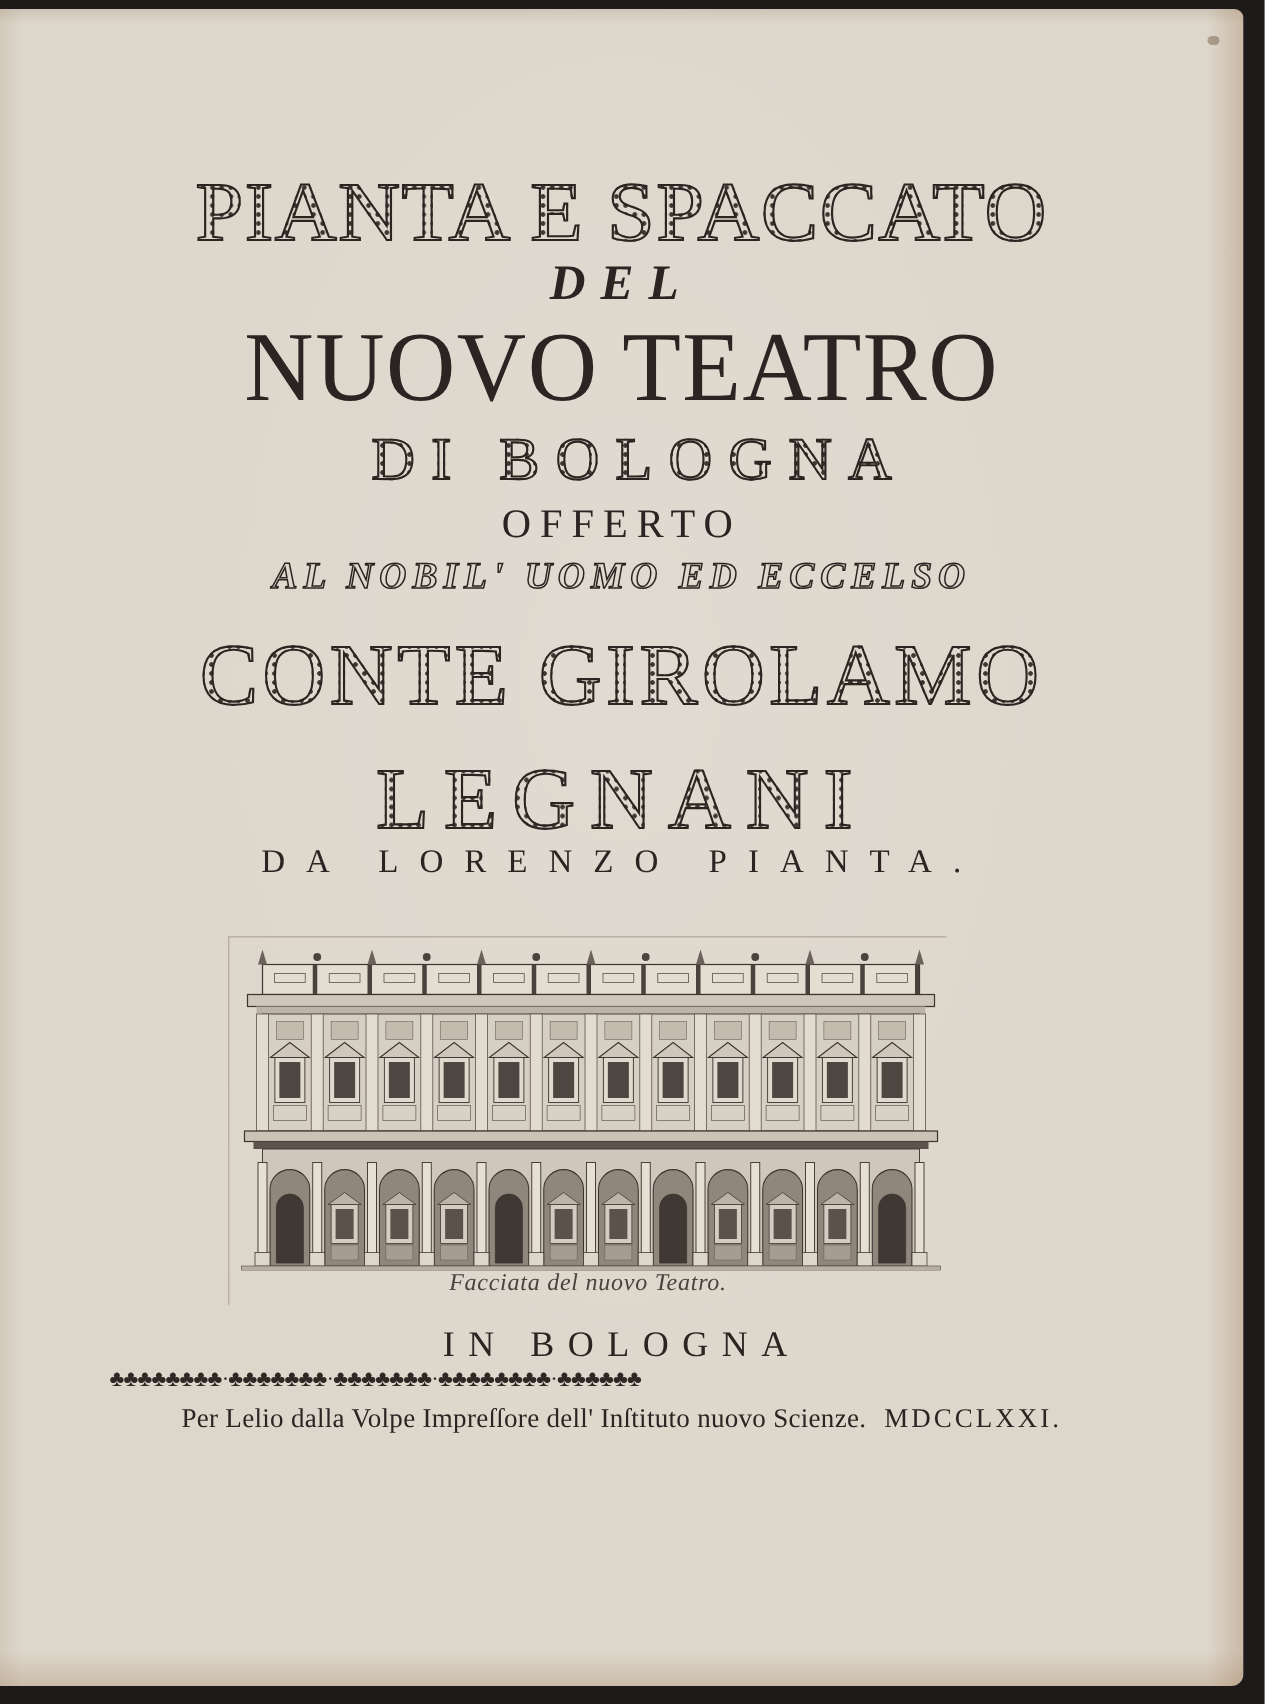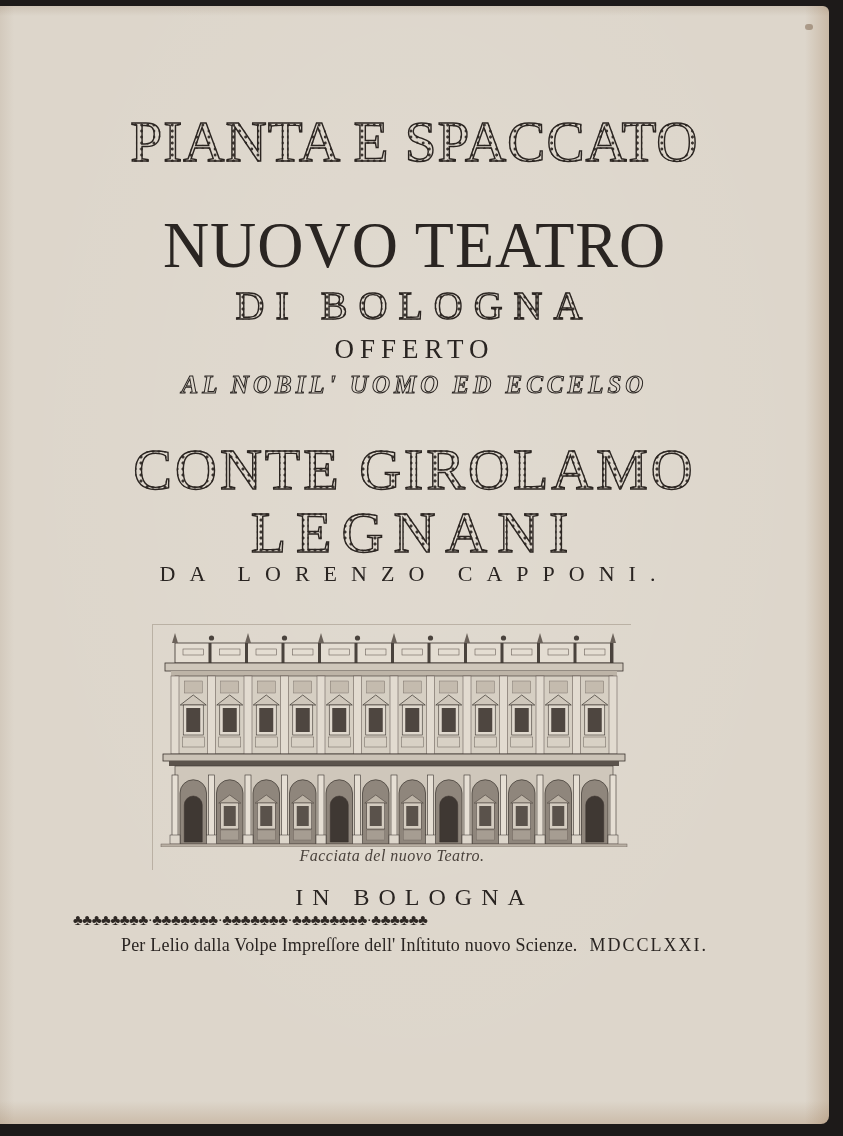--- a/index.html
+++ b/index.html
@@ -28,26 +28,26 @@
     -webkit-text-stroke:1.4px #2b2521;
     background-image:
       radial-gradient(circle at 50% 50%, rgba(43,37,33,0.9) 1.3px, transparent 1.8px);
     background-size:6px 6px;
     -webkit-background-clip:text;
     background-clip:text;
   }
   .t1 { top:104px; font-size:56px; letter-spacing:1px; transform:scaleX(1.02); }
   .t2 { top:165px; font-size:33px; font-style:italic; font-weight:bold; letter-spacing:10px; }
   .t3 { top:202px; font-size:64px; letter-spacing:1px; transform:scaleY(1.03); }
-  .t4 { top:276px; font-size:40px; letter-spacing:11px; }
+  .t4 { top:276px; font-size:40px; letter-spacing:11px;padding-left:12px; }
   .t5 { top:328px; font-size:27px; letter-spacing:6px; }
   .t6 { top:365px; font-size:25px; font-style:italic; letter-spacing:4px; }
   .t6 span { -webkit-text-stroke:1px #2a2522; color:transparent; font-weight:bold; }
   .t7 { top:397px; font-size:37px; letter-spacing:2px; }
-  .t8 { top:430px; font-size:58px; letter-spacing:3px; }
+  .t8 { top:410px; font-size:58px; letter-spacing:3px; }
   .t9 { top:493px; font-size:58px; letter-spacing:10px; }
   .t10 { top:555px; font-size:22px; letter-spacing:14px; }
 
   .plate {
     position:absolute; left:152px; top:618px; width:478px; height:245px;
     border-left:1px solid rgba(120,105,90,0.35);
     border-top:1px solid rgba(120,105,90,0.35);
   }
   .plate svg { position:absolute; left:0; top:0; }
   .caption {
@@ -69,27 +69,28 @@
     background:rgba(110,85,60,0.45); border-radius:3px;
   }
 </style>
 </head>
 <body>
 
 <div class="page">
   <div class="corner-fold"></div>
 
   <div class="line t1 ornate-fill">PIANTA E SPACCATO</div>
+  <div class="line t2">DEL</div>
   <div class="line t3">NUOVO TEATRO</div>
   <div class="line t4 ornate-fill">DI BOLOGNA</div>
   <div class="line t5">OFFERTO</div>
   <div class="line t6"><span>AL NOBIL' UOMO ED ECCELSO</span></div>
   <div class="line t8 ornate-fill">CONTE GIROLAMO</div>
   <div class="line t9 ornate-fill">LEGNANI</div>
-  <div class="line t10">DA LORENZO CAPPONI.</div>
+  <div class="line t10">DA LORENZO PIANTA.</div>
 
   <div class="plate">
     <svg id="facade" width="478" height="222" viewBox="0 0 478 222">
         <rect x="22" y="18" width="438" height="20" fill="#e4ddd2" stroke="#3a332e" stroke-width="0.8"></rect>
         <rect x="30" y="24" width="20.5" height="6" fill="none" stroke="#6b625a" stroke-width="0.6"></rect>
         <rect x="55.5" y="18" width="3" height="20" fill="#4a433d"></rect>
         <rect x="66.5" y="24" width="20.5" height="6" fill="none" stroke="#6b625a" stroke-width="0.6"></rect>
         <rect x="92" y="18" width="3" height="20" fill="#4a433d"></rect>
         <rect x="103" y="24" width="20.5" height="6" fill="none" stroke="#6b625a" stroke-width="0.6"></rect>
         <rect x="128.5" y="18" width="3" height="20" fill="#4a433d"></rect>

